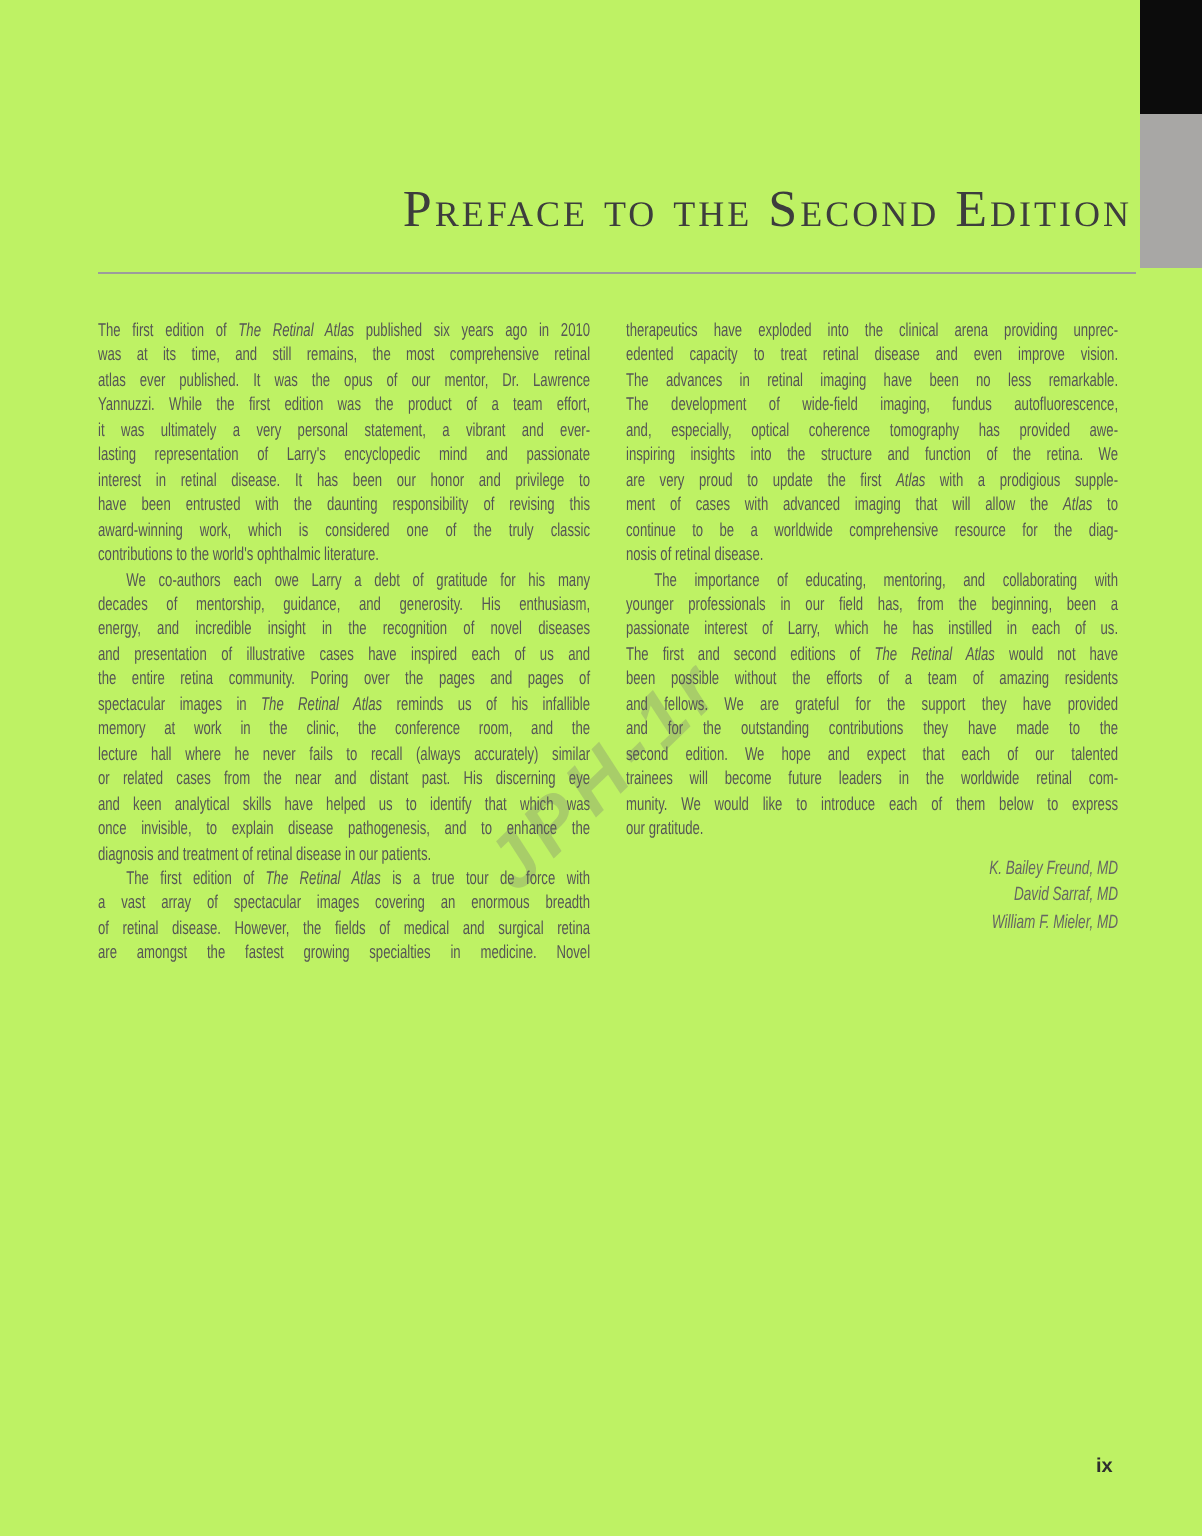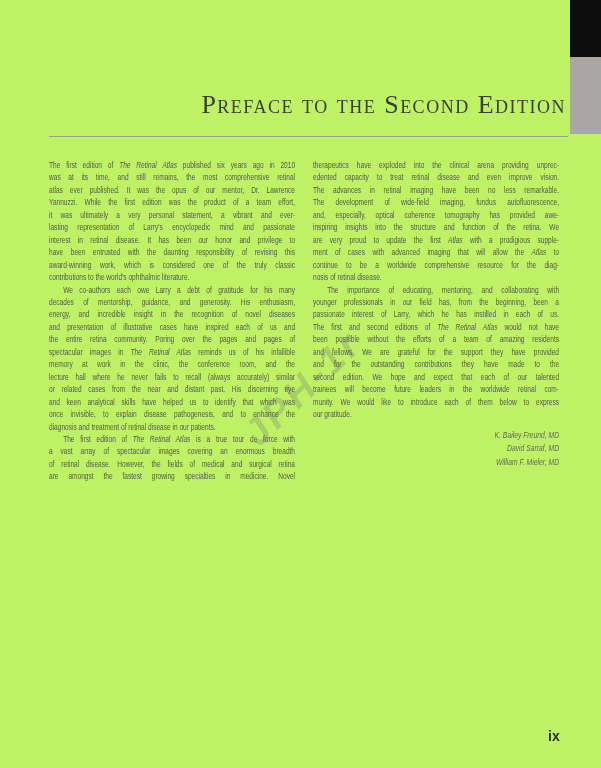--- a/index.html
+++ b/index.html
@@ -78,21 +78,21 @@
     margin-top: 7px;
     text-align: right;
     font-style: italic;
     font-size: 9.6px;
     line-height: 13.5px;
     color: #666664;
   }
   .page-number {
     position: absolute;
     left: 548px; top: 728px;
-    font-size: 14px;
+    font-size: 10px;
     font-weight: bold;
     color: #2e2e2e;
   }
 </style>
 </head>
 <body>
 
 <div class="page">
   <div class="block-black" style="background: rgb(12, 12, 12);"></div>
   <div class="block-gray" style="background: rgb(168, 167, 165);"></div>

